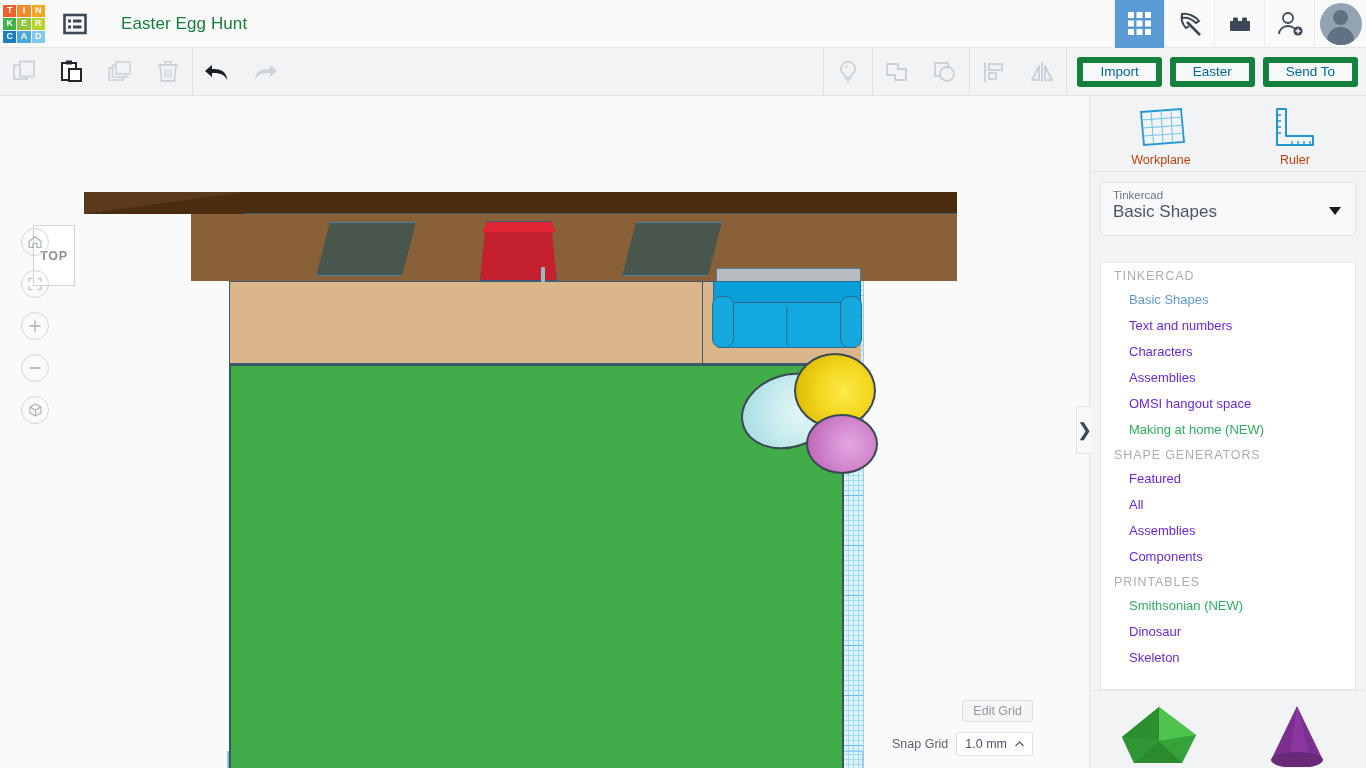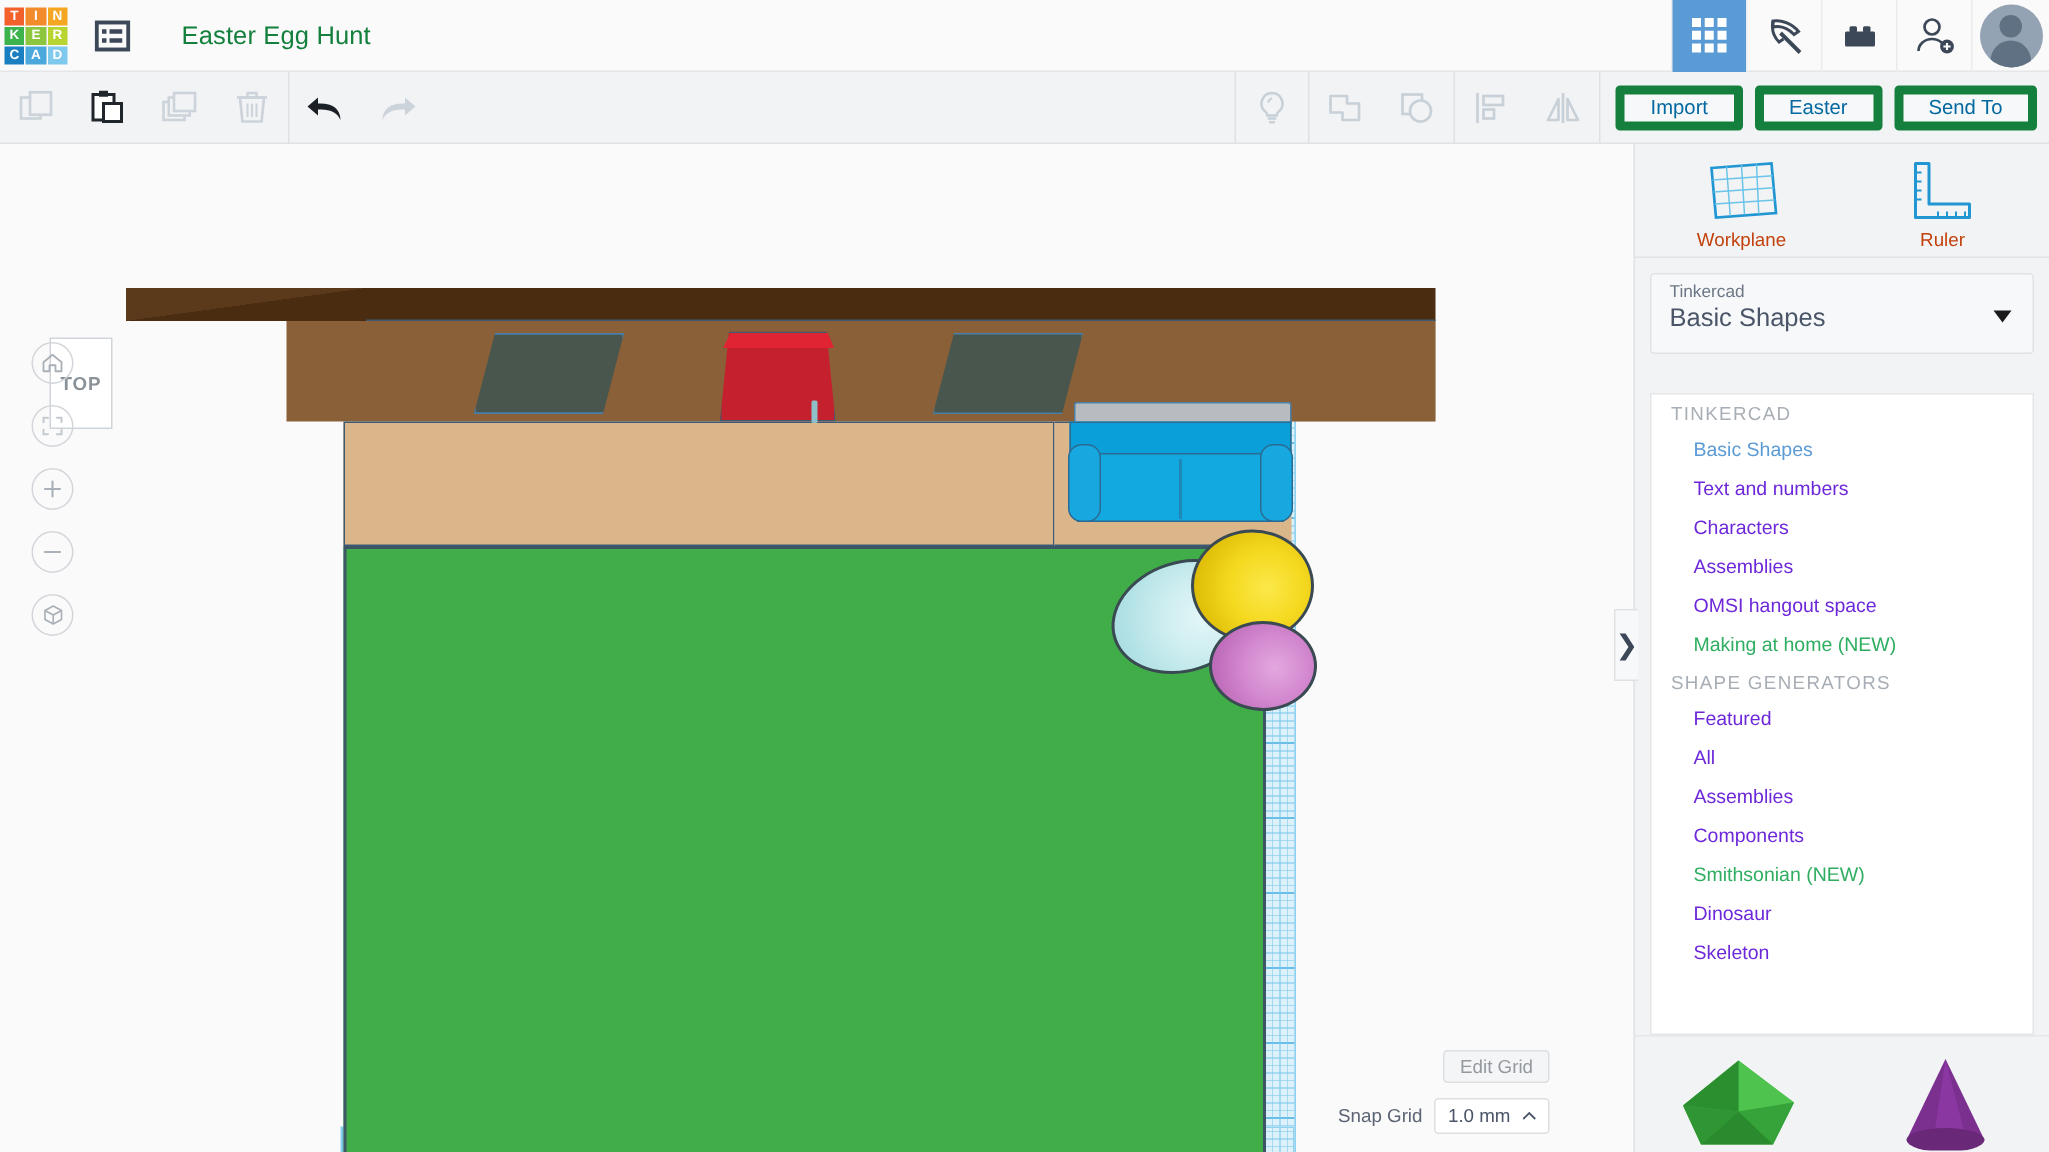--- a/index.html
+++ b/index.html
@@ -500,20 +500,21 @@
     <div class="itm">OMSI hangout space</div>
     <div class="itm new">Making at home (NEW)</div>
 
     <div class="grp">SHAPE GENERATORS</div>
     <div class="itm">Featured</div>
     <div class="itm">All</div>
 
     <div class="itm">Assemblies</div>
     <div class="itm">Components</div>
 
+    <div class="grp">PRINTABLES</div>
     <div class="itm new">Smithsonian (NEW)</div>
     <div class="itm">Dinosaur</div>
     <div class="itm">Skeleton</div>
 
   </div>
 
   <div class="shapes">
     <div class="shape-cell">
       <svg width="86" height="64" viewBox="0 0 86 64">
         <path d="M43 4 L80 32 L66 60 L18 60 L6 34 Z" fill="#3fb23f"></path>

